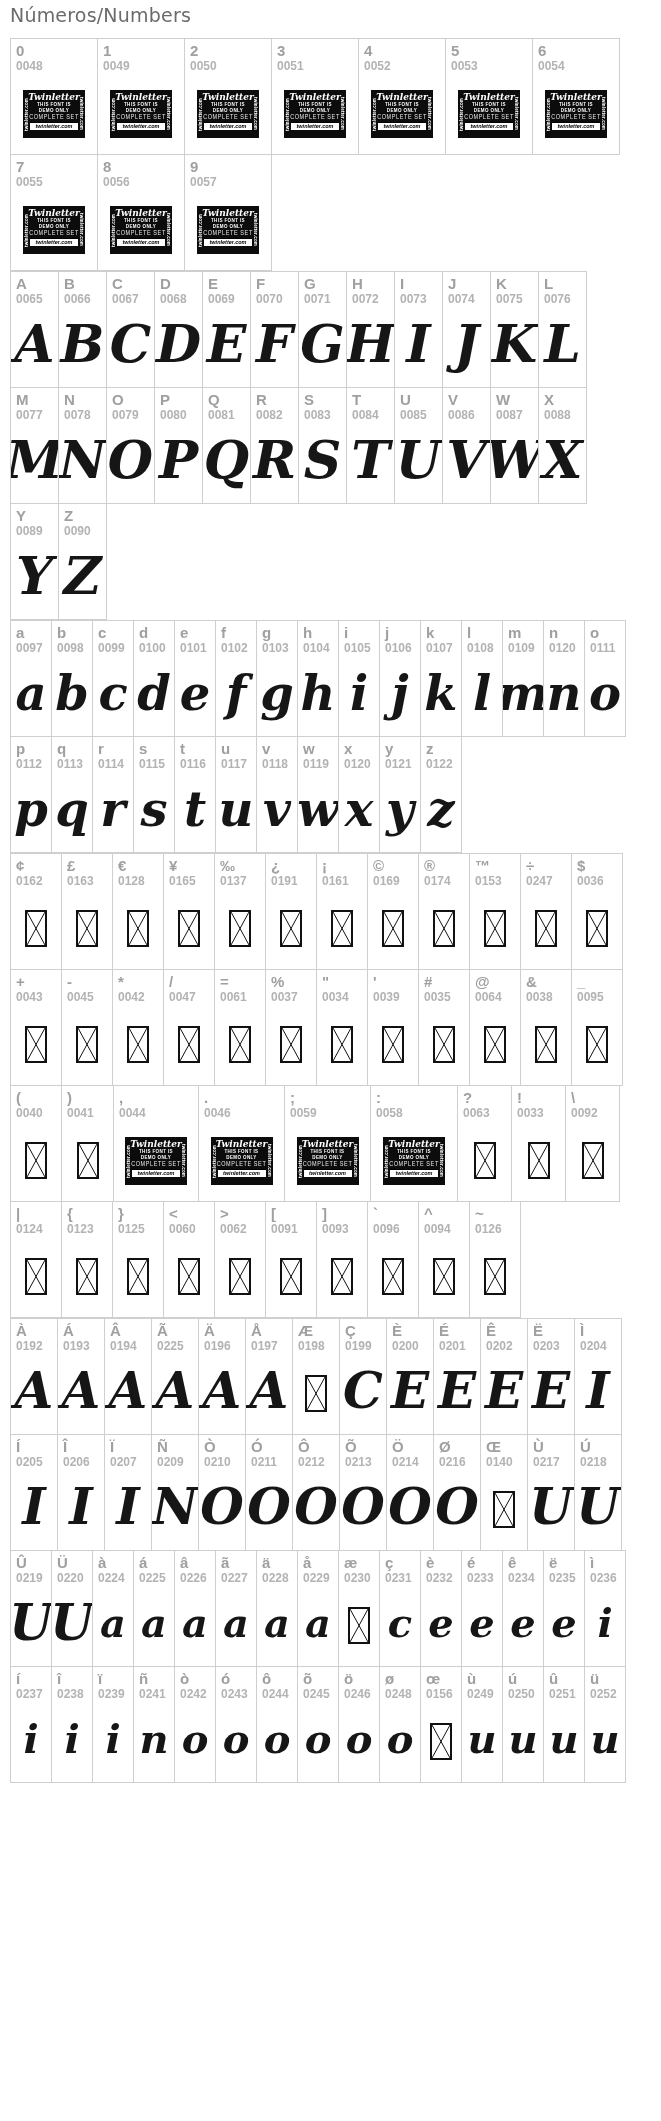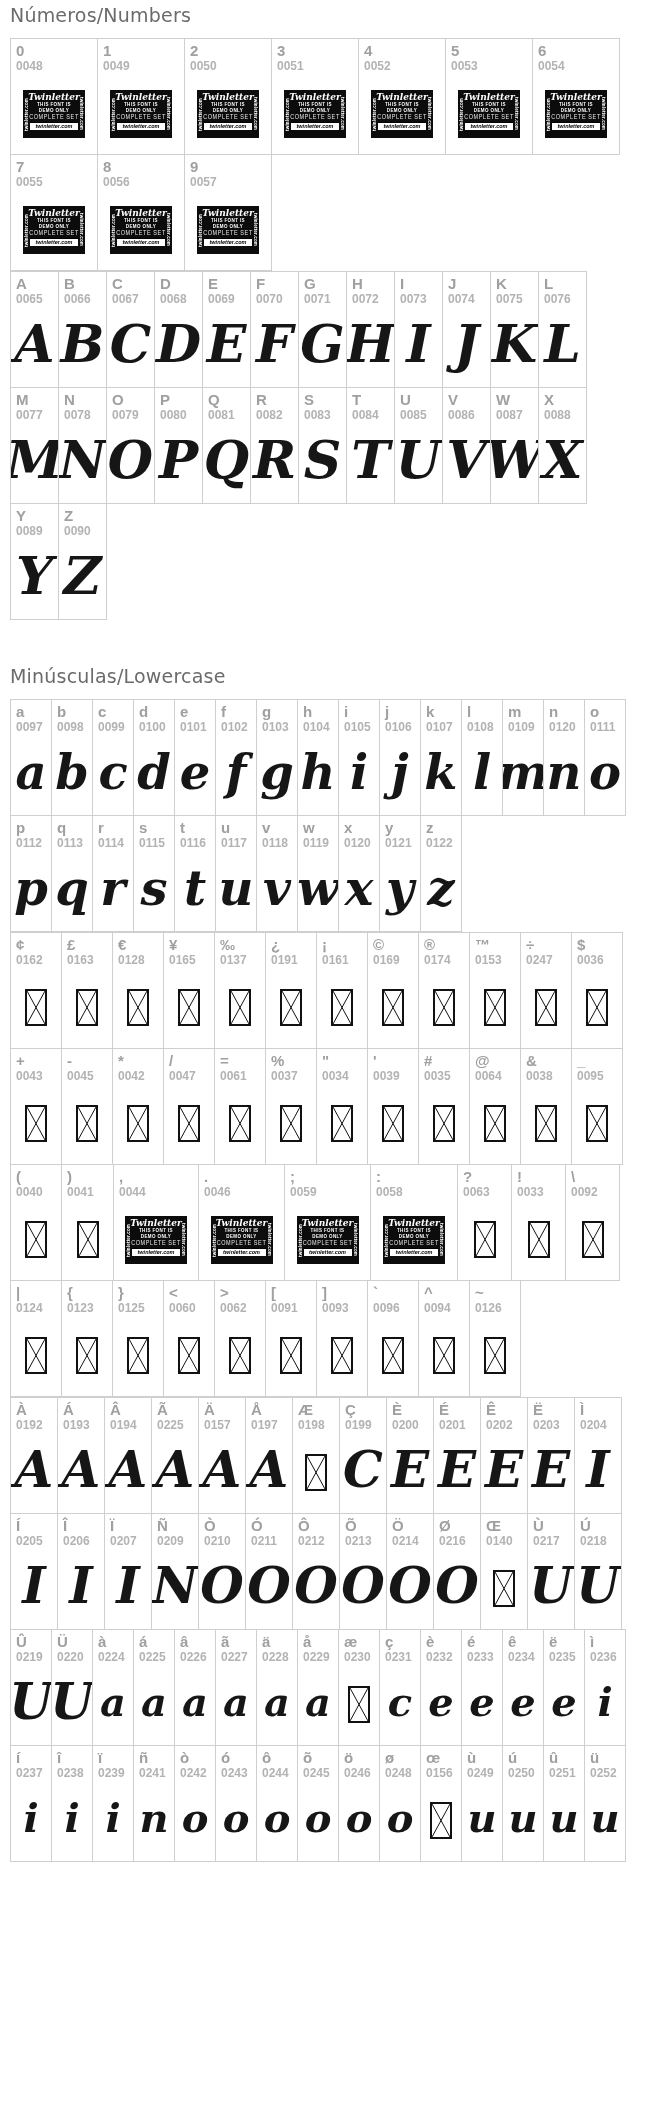--- a/index.html
+++ b/index.html
@@ -399,21 +399,20 @@
             <div class="cell-char">Z</div>
             <div class="cell-code">0090</div>
             <div class="glyph-area">
               <div class="glyph" style="font-size: 52px;">Z</div>
             </div>
           </div>
         </div>
       </div>
     </section>
     <section class="glyph-section">
-      <h2 class="section-title">Minúsculas/Lowercase</h2>
       <div class="grid">
         <div class="grid-row">
           <div class="cell" style="width: 42px;">
             <div class="cell-char">a</div>
             <div class="cell-code">0097</div>
             <div class="glyph-area">
               <div class="glyph" style="font-size: 48px;">a</div>
             </div>
           </div>
           <div class="cell" style="width: 42px;">
@@ -1209,21 +1208,21 @@
           </div>
           <div class="cell" style="width: 48px;">
             <div class="cell-char">Ã</div>
             <div class="cell-code">0225</div>
             <div class="glyph-area">
               <div class="glyph" style="font-size: 50px;">A</div>
             </div>
           </div>
           <div class="cell" style="width: 48px;">
             <div class="cell-char">Ä</div>
-            <div class="cell-code">0157</div>
+            <div class="cell-code">0196</div>
             <div class="glyph-area">
               <div class="glyph" style="font-size: 50px;">A</div>
             </div>
           </div>
           <div class="cell" style="width: 48px;">
             <div class="cell-char">Å</div>
             <div class="cell-code">0197</div>
             <div class="glyph-area">
               <div class="glyph" style="font-size: 50px;">A</div>
             </div>

